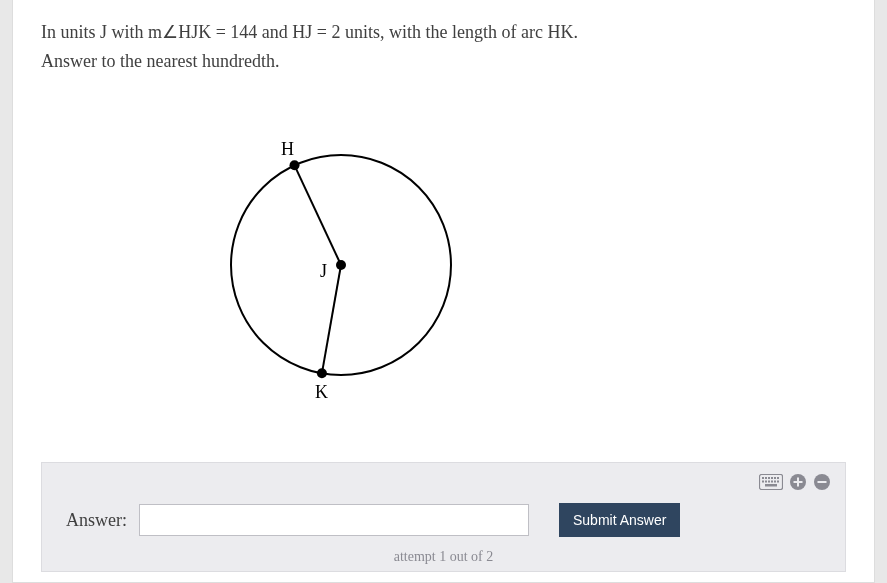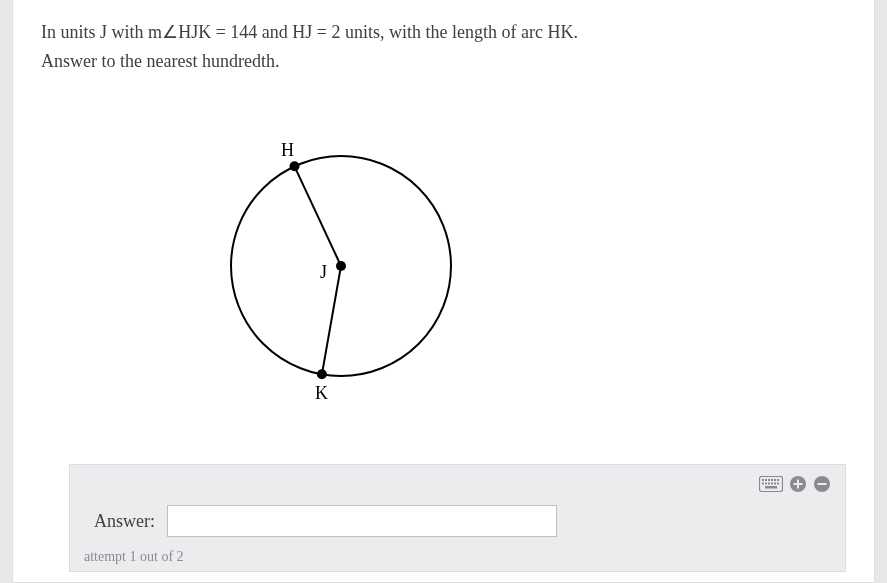--- a/index.html
+++ b/index.html
@@ -32,21 +32,20 @@
     display: flex;
     align-items: center;
     padding-left: 170px;
   }
   svg { display: block; }
   .answer-box {
     background: #ececef;
     border: 1px solid #dcdce0;
     padding: 10px 14px 6px 14px;
     margin-top: 8px;
-    margin-left: 28px;
   }
   .toolbar {
     display: flex;
     justify-content: flex-end;
     gap: 6px;
     align-items: center;
     margin-bottom: 8px;
   }
   .tool-icon {
     color: #8a8a92;
@@ -76,21 +75,21 @@
     background: #2f455f;
     color: #fff;
     border: none;
     font-family: Arial, sans-serif;
     font-size: 14px;
     padding: 9px 14px;
     cursor: pointer;
     margin-left: 18px;
   }
   .attempt-row {
-    text-align: left;
+    text-align: center;
     color: #8a8a92;
     font-size: 14px;
     font-family: Georgia, serif;
     padding-top: 4px;
   }
 </style>
 </head>
 <body>
 
 <div class="card">
@@ -153,17 +152,18 @@
       <span class="tool-icon">
         <svg width="18" height="18" viewBox="0 0 18 18">
           <circle cx="9" cy="9" r="8" fill="#8a8a92"></circle>
           <rect x="4.5" y="8" width="9" height="2" fill="#ececef"></rect>
         </svg>
       </span>
     </div>
     <div class="answer-row">
       <span class="answer-label">Answer:</span>
       <input class="answer-input" type="text" value="" style="">
+      <button class="submit-btn">Submit Answer</button>
     </div>
     <div class="attempt-row">attempt 1 out of 2</div>
   </div>
 
 </div>
 
 </body></html>

